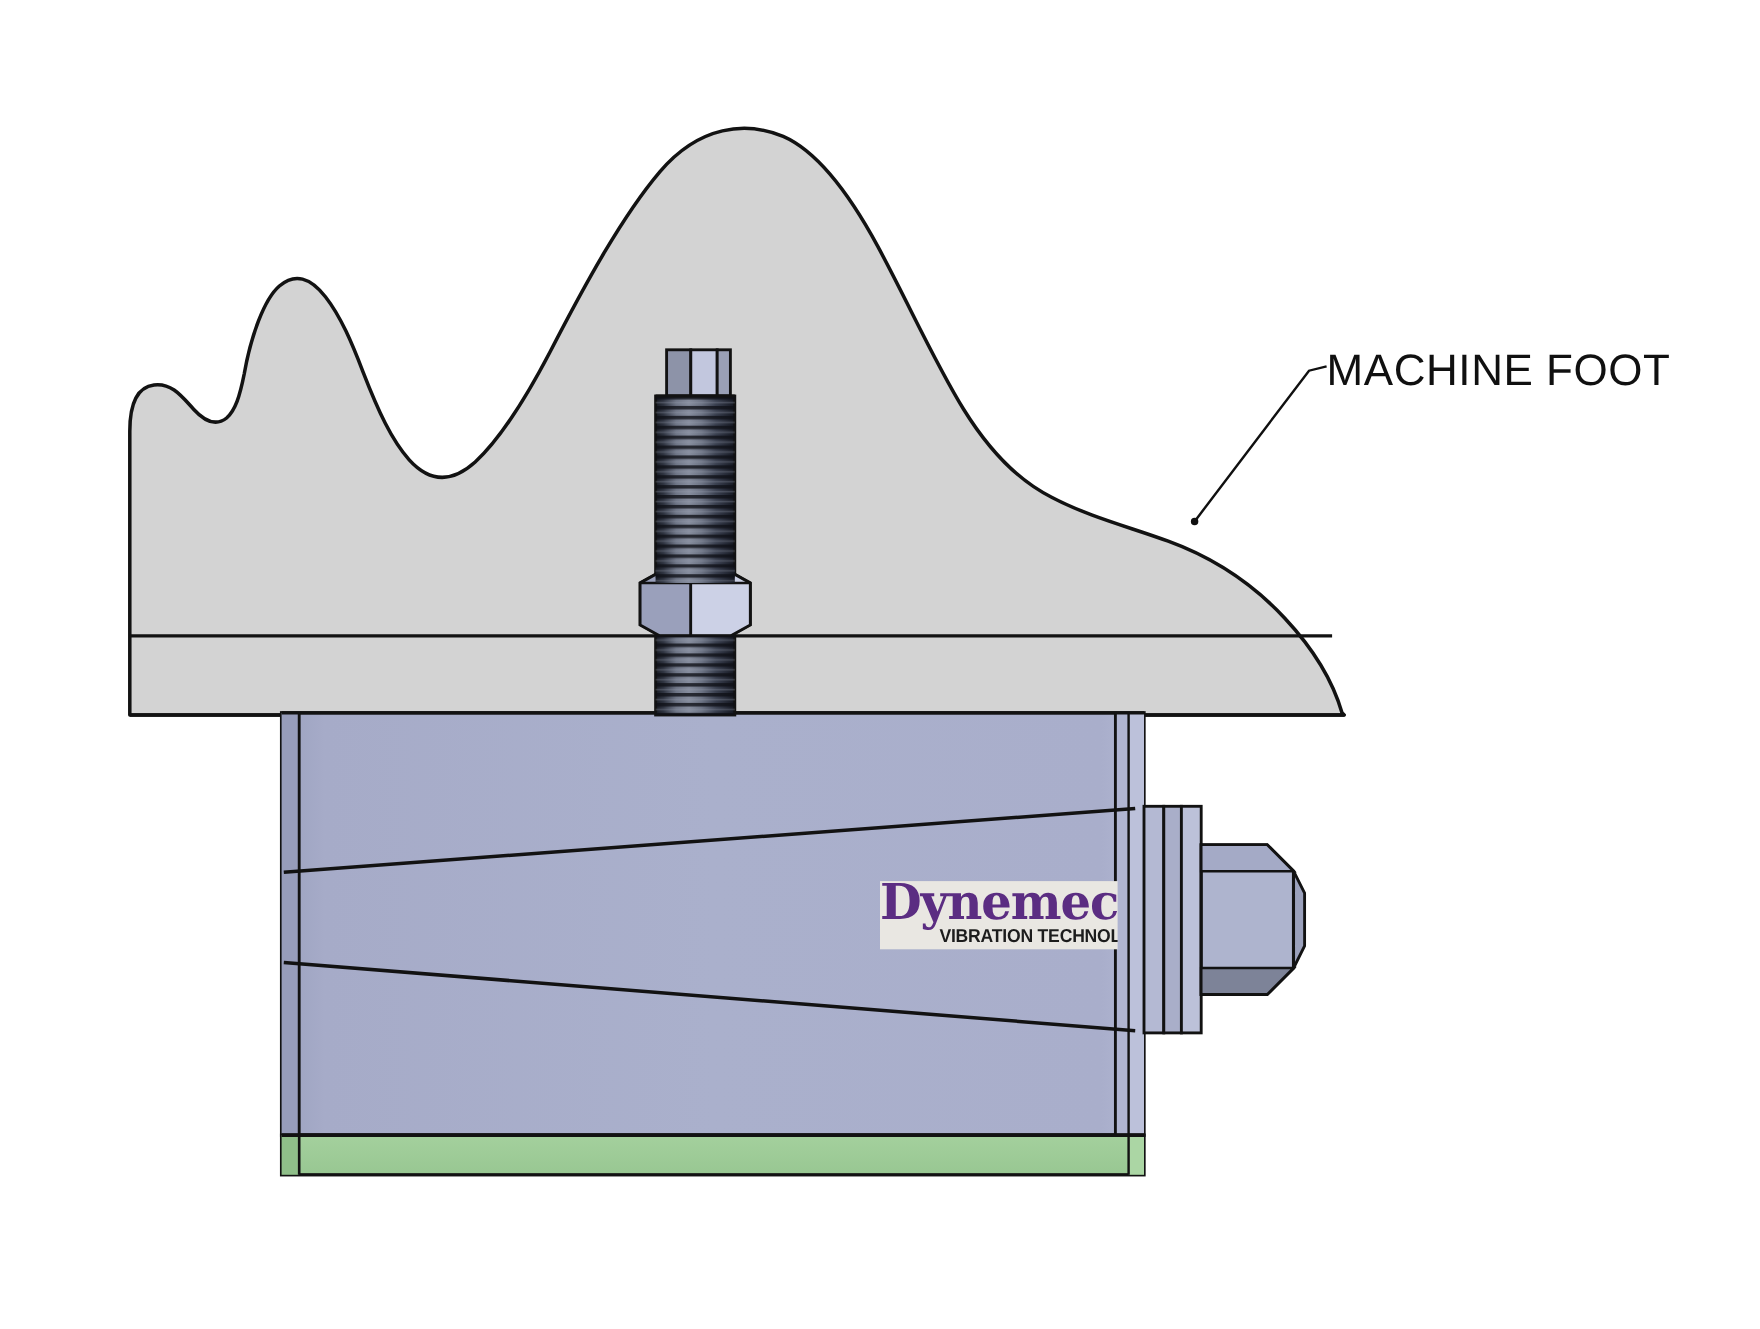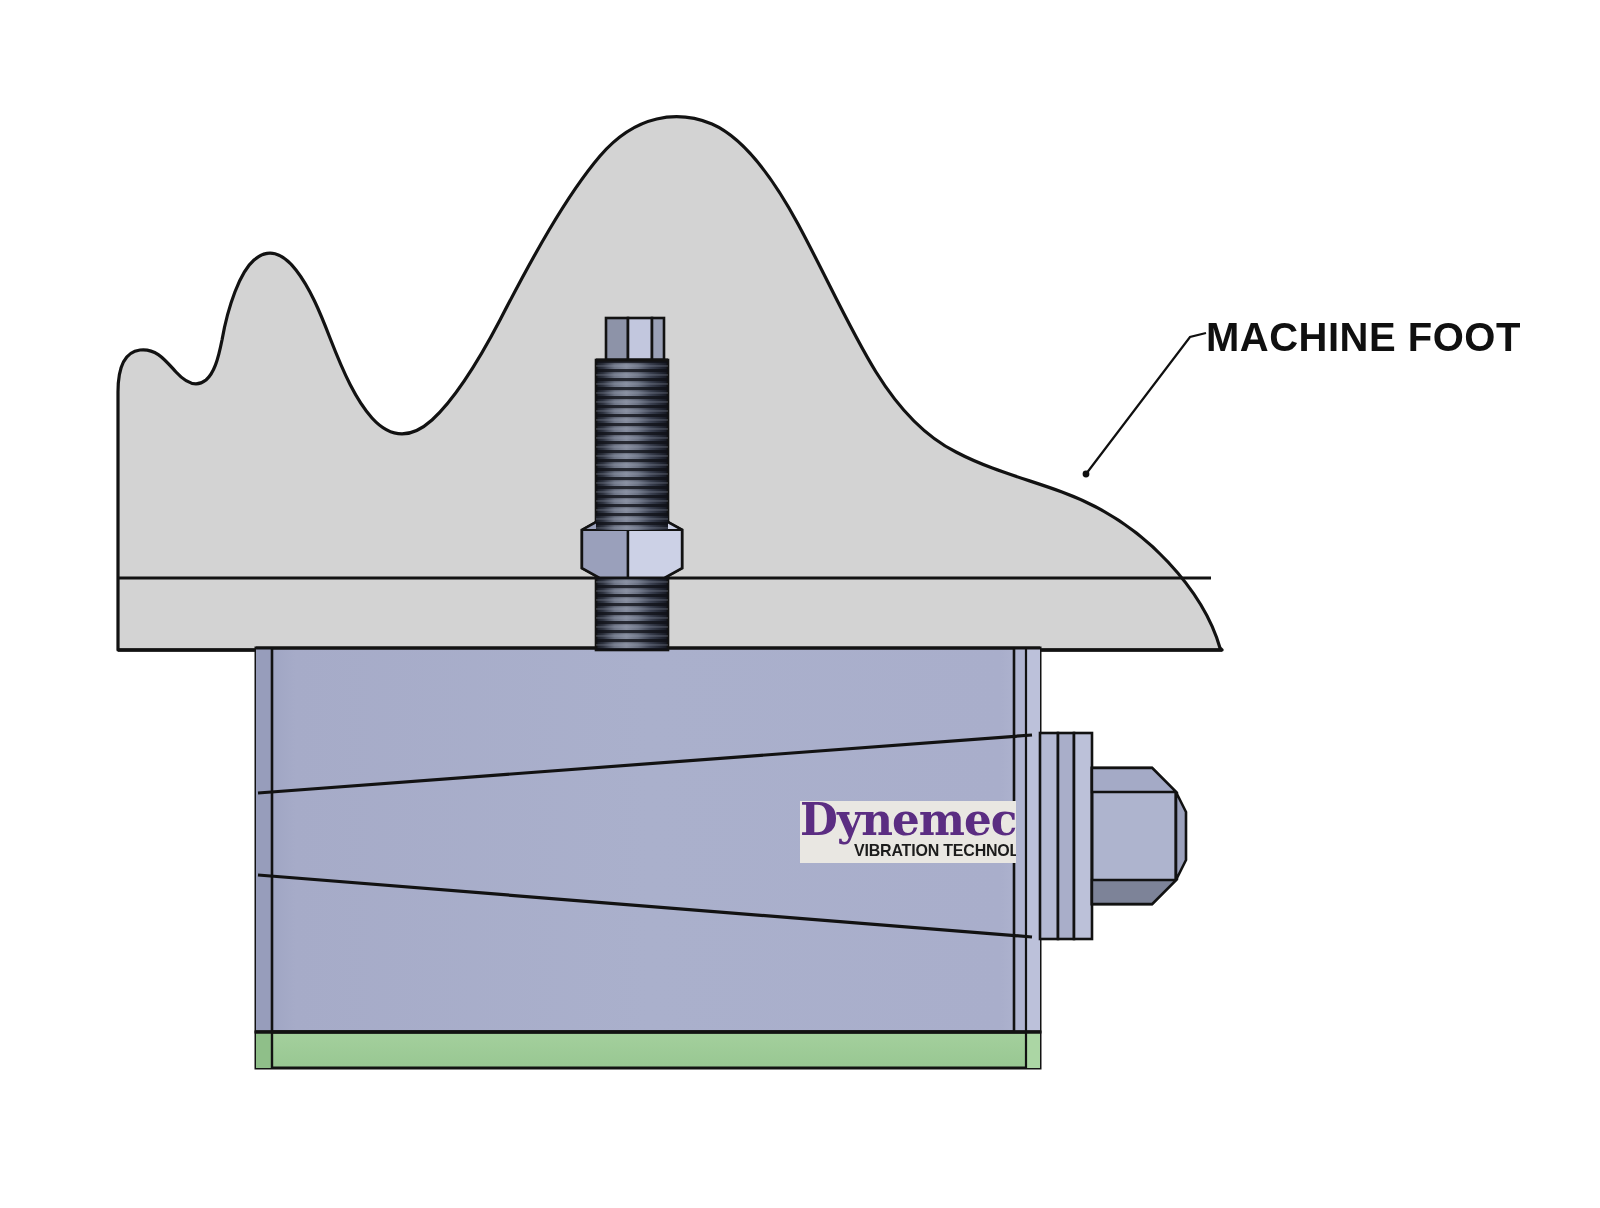--- a/index.html
+++ b/index.html
@@ -31,21 +31,20 @@
   .callout-label {
     position: absolute;
     left: 1206px;
     top: 317px;
     font-family: "Liberation Sans", sans-serif;
     font-size: 40px;
     letter-spacing: 0.5px;
     color: #101010;
     white-space: nowrap;
     line-height: 1;
-    font-weight: bold;
   }
   .logo-block {
     position: absolute;
     left: 800px;
     top: 801px;
     width: 216px;
     height: 62px;
     background: #e9e7e2;
     overflow: hidden;
   }

